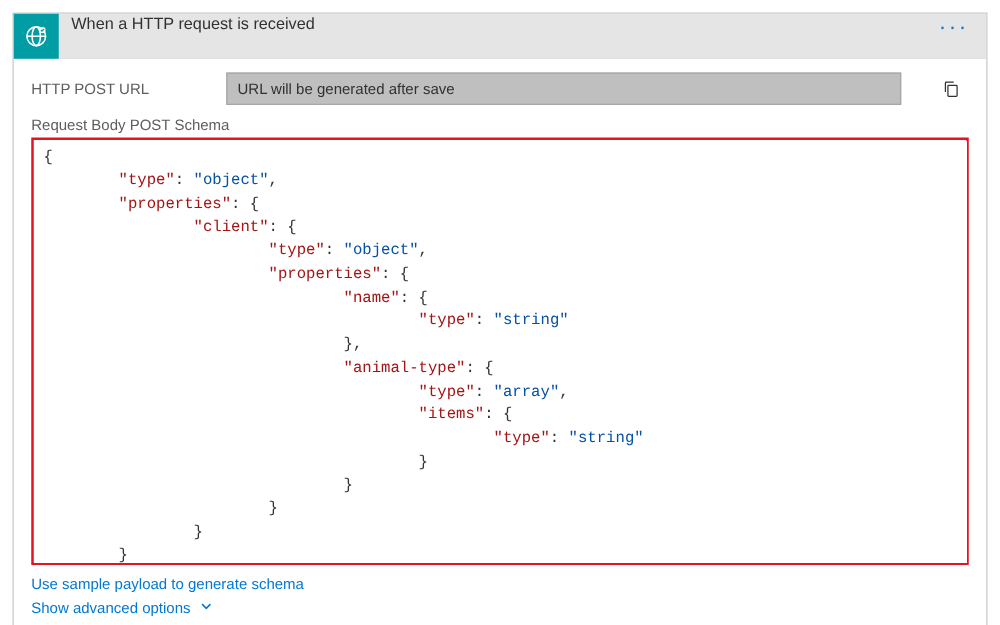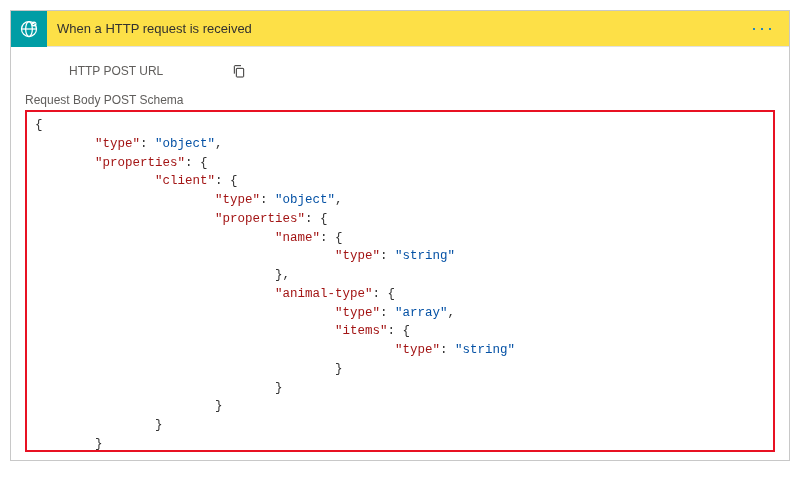--- a/index.html
+++ b/index.html
@@ -9,22 +9,21 @@
       padding: 10px;
       width: 800px;
       height: 500px;
     }
     .card {
       border: 1px solid #c8c8c8;
       background: #ffffff;
     }
     .card-header {
       display: flex;
-      align-items: center;
-      background: #fde047;
+      background: #e5e5e5;
       border-bottom: 1px solid #e1e1e1;
       padding: 0 10px 0 0;
       height: 36px;
     }
     .icon-box {
       width: 36px;
       height: 36px;
       background: #009da5;
       display: flex;
       align-items: center;
@@ -46,21 +45,20 @@
       padding: 0 4px;
     }
     .card-body {
       padding: 10px 14px 8px 14px;
     }
     .row-url {
       display: flex;
       align-items: center;
       gap: 26px;
       margin-bottom: 8px;
-      margin-left: 44px;
     }
     .url-label {
       font-size: 12px;
       color: #605e5c;
       width: 130px;
       flex-shrink: 0;
     }
     .url-field {
       flex: 1;
       background: #bfbfbf;
@@ -129,20 +127,21 @@
         <path d="M16.5 6 L17.5 7 L19.5 5" stroke="#009da5" stroke-width="1.2" fill="none"></path>
       </svg>
     </div>
     <div class="header-title">When a HTTP request is received</div>
     <div class="dots">···</div>
   </div>
 
   <div class="card-body">
     <div class="row-url">
       <div class="url-label">HTTP POST URL</div>
+      <div class="url-field">URL will be generated after save</div>
       <div class="copy-btn">
         <svg width="16" height="16" viewBox="0 0 24 24">
           <rect x="8" y="8" width="11" height="13" rx="1" fill="none" stroke="#323130" stroke-width="1.5"></rect>
           <path d="M5 16 V5 a1 1 0 0 1 1-1 h9" fill="none" stroke="#323130" stroke-width="1.5"></path>
         </svg>
       </div>
     </div>
 
     <div class="schema-label">Request Body POST Schema</div>
     <div class="schema-box" id="schema-box"><span class="brace">{</span>
@@ -159,14 +158,25 @@
                                         <span class="json-key">"items"</span><span class="json-punc">: </span><span class="brace">{</span>
                                                 <span class="json-key">"type"</span><span class="json-punc">: </span><span class="json-str">"string"</span>
                                         <span class="brace">}</span>
                                 <span class="brace">}</span>
                         <span class="brace">}</span>
                 <span class="brace">}</span>
         <span class="brace">}</span>
 
 </div>
 
+    <div class="footer-links">
+      <a class="link">Use sample payload to generate schema</a>
+      <a class="link">
+        <span>Show advanced options</span>
+        <span class="chevron">
+          <svg width="10" height="10" viewBox="0 0 12 12">
+              <path d="M2 4 L6 8 L10 4" fill="none" stroke="#0078d4" stroke-width="1.5"></path>
+            </svg>
+        </span>
+      </a>
+    </div>
   </div>
 </div>
 
 </body></html>

